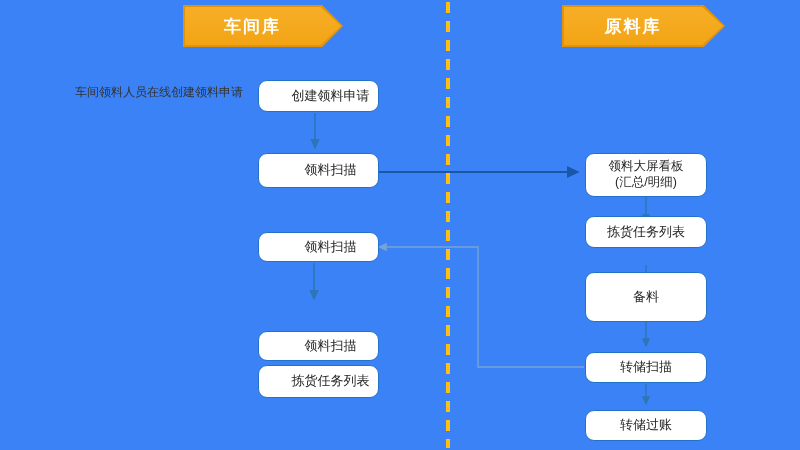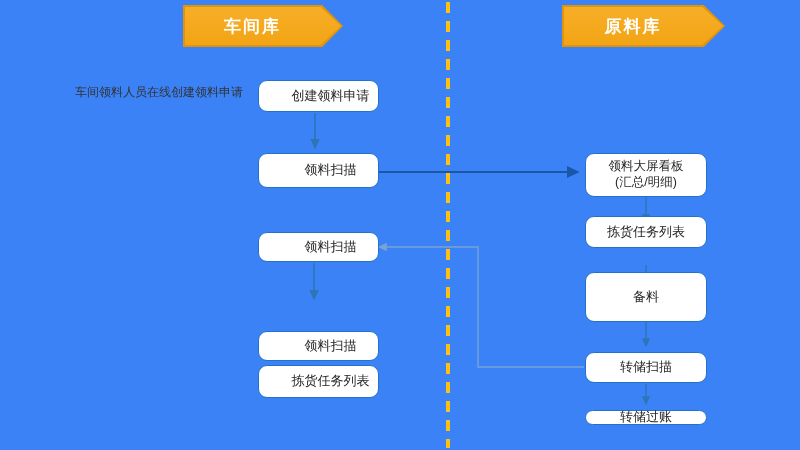--- a/index.html
+++ b/index.html
@@ -37,21 +37,21 @@
   .rcol{left:585px;width:122px;}
   .lb1{top:80px;height:32px;}
   .lb2{top:153px;height:35px;}
   .lb3{top:232px;height:30px;}
   .lb4{top:304px;height:30px;margin-top:27px;}
   .lb5{top:365px;height:33px;}
   .rb1{top:153px;height:44px;font-size:12.5px;}
   .rb2{top:216px;height:32px;}
   .rb3{top:272px;height:50px;}
   .rb4{top:352px;height:31px;font-family:Liberation Serif, serif;}
-  .rb5{top:410px;height:15px;}
+  .rb5{top:410px;height:31px;}
 
   svg.connectors{position:absolute;left:0;top:0;width:800px;height:450px;pointer-events:none;}
 </style>
 </head>
 <body>
 
 <div class="canvas">
 
   <div class="divider"></div>
 

